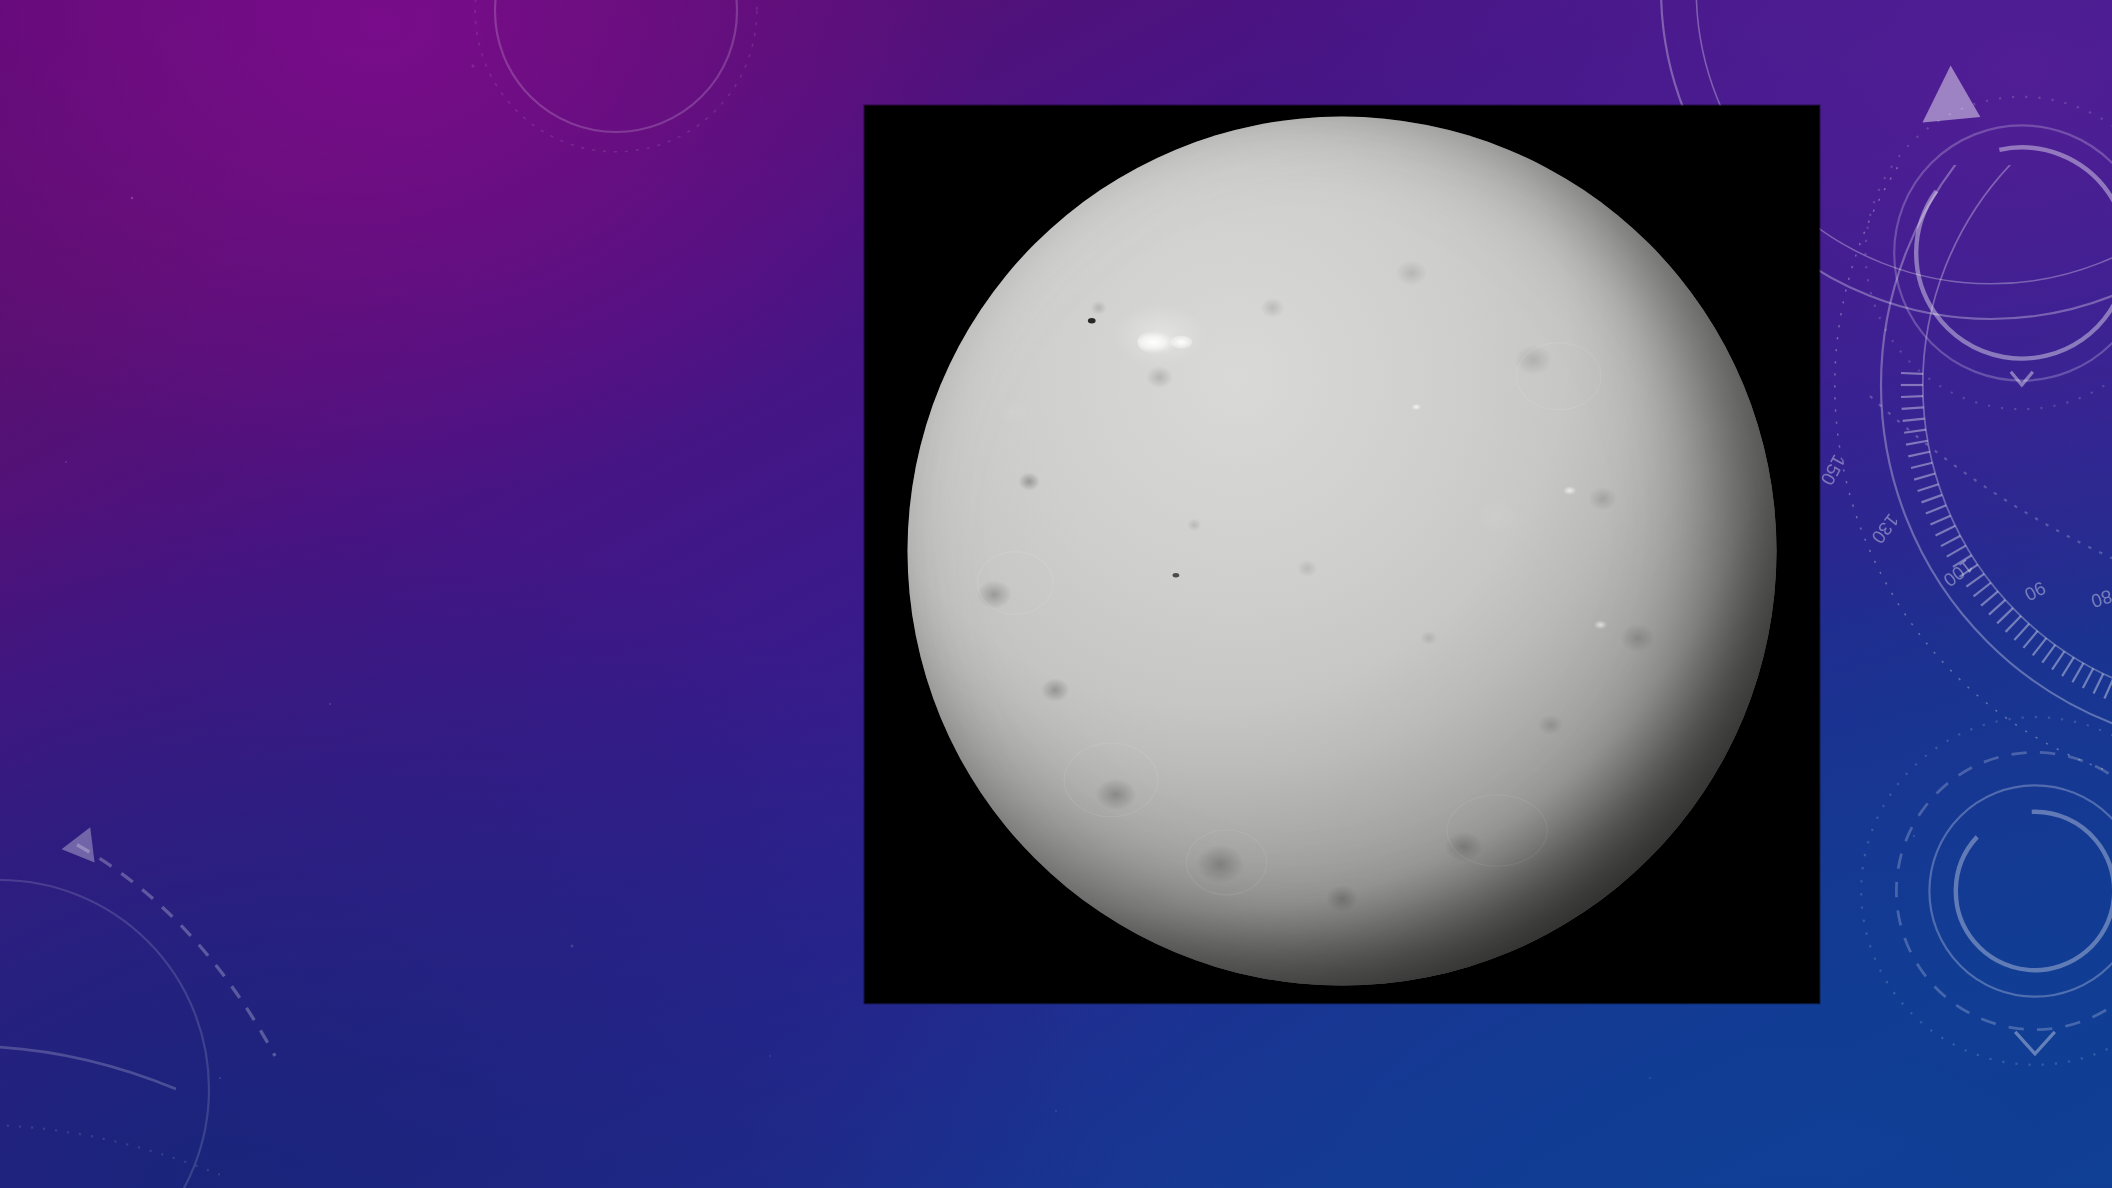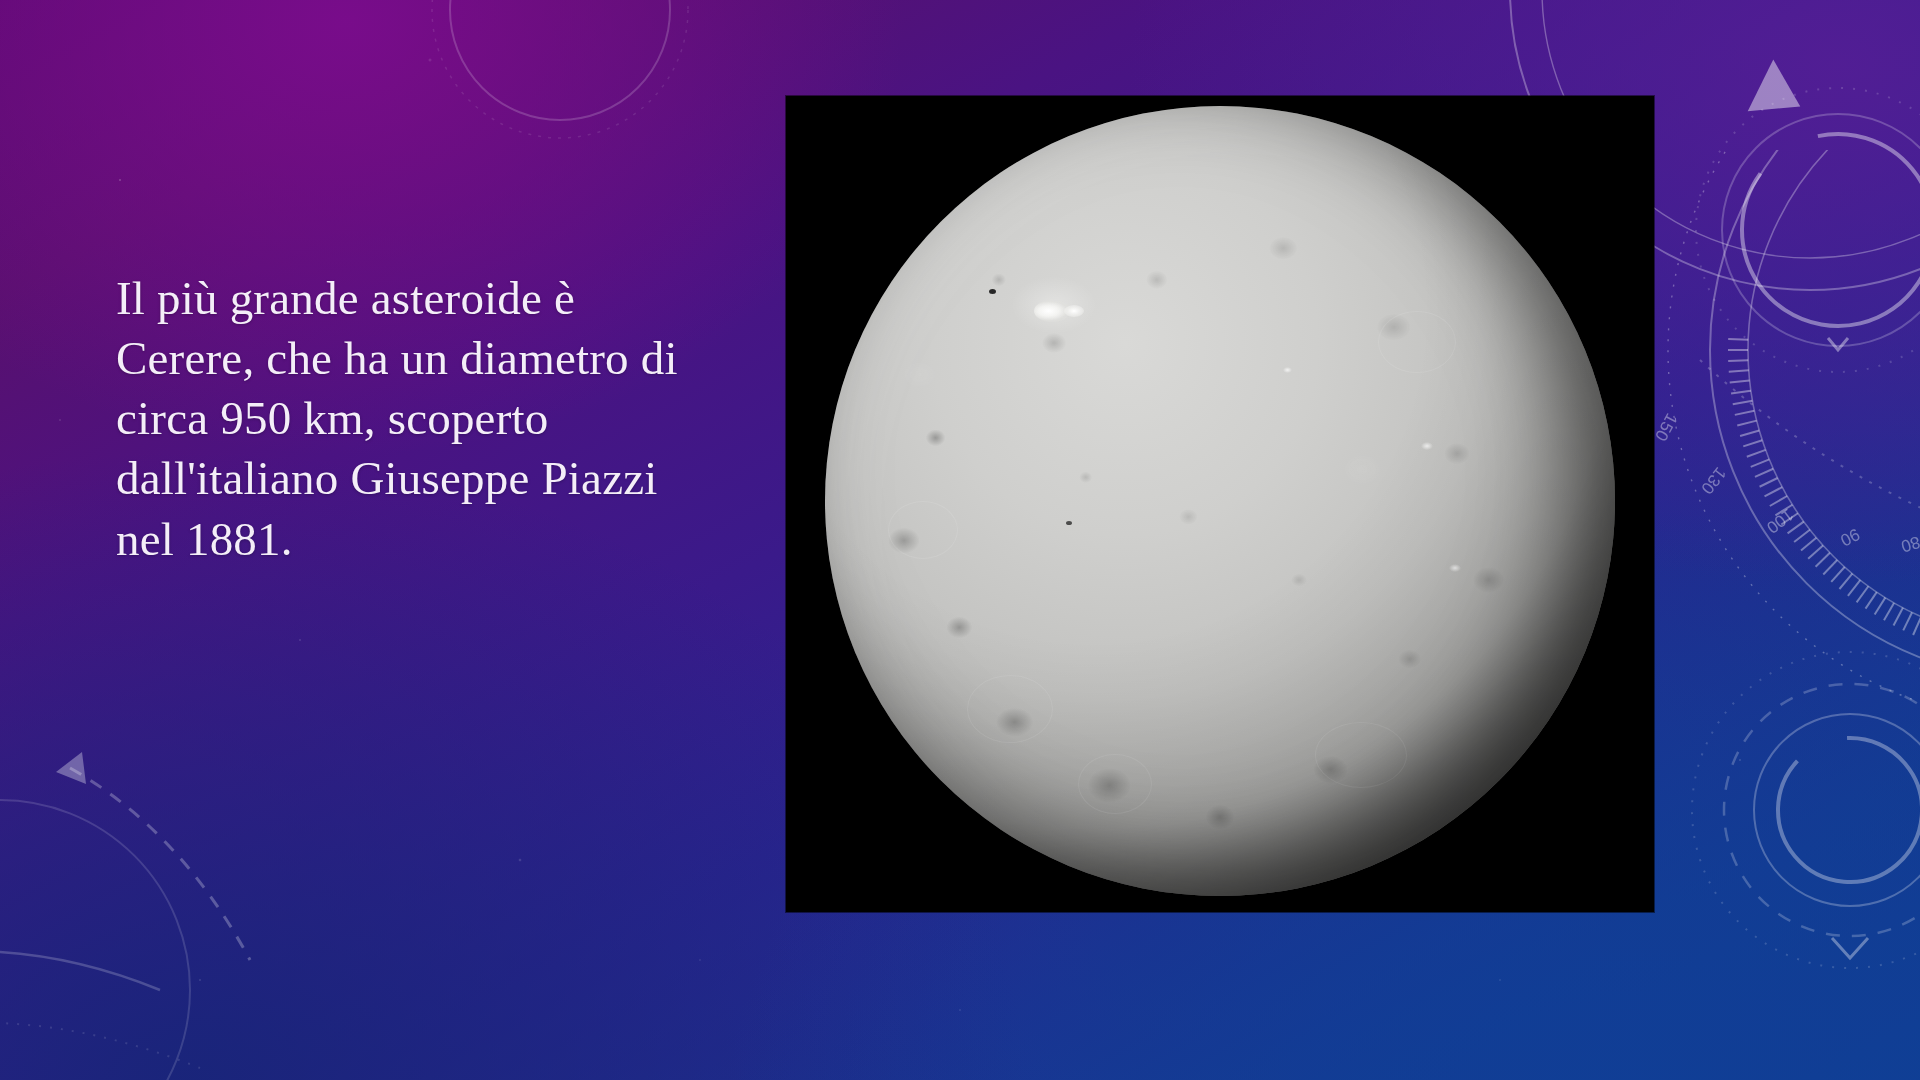--- a/index.html
+++ b/index.html
@@ -285,23 +285,20 @@
       <path d="M-60 410 Q150 316 380 408" fill="none" stroke="rgba(255,255,255,0.12)" stroke-width="2" stroke-dasharray="2 9"></path>
     </svg>
   </div>
 
   <div class="deco" style="left:-120px;top:760px;">
     <svg width="420" height="340" viewBox="0 0 420 340">
       <circle cx="120" cy="230" r="190" fill="none" stroke="rgba(255,255,255,0.14)" stroke-width="2"></circle>
     </svg>
   </div>
 
-  <div class="text-block">
-    <p> Il più grande asteroide è Cerere, che ha un diametro di circa 950 km, scoperto dall'italiano Giuseppe Piazzi nel 1881.</p>
-  </div>
 
   <div class="photo" title="">
     <div class="ceres-wrap">
       <div class="ceres">
         <div class="craters"></div>
         <div class="crater-rim" style="left:8%;top:50%;width:68px;height:56px;"></div>
         <div class="crater-rim" style="left:18%;top:72%;width:84px;height:66px;"></div>
         <div class="crater-rim" style="left:32%;top:82%;width:72px;height:58px;"></div>
         <div class="crater-rim" style="left:62%;top:78%;width:90px;height:64px;"></div>
         <div class="crater-rim" style="left:70%;top:26%;width:76px;height:60px;"></div>

